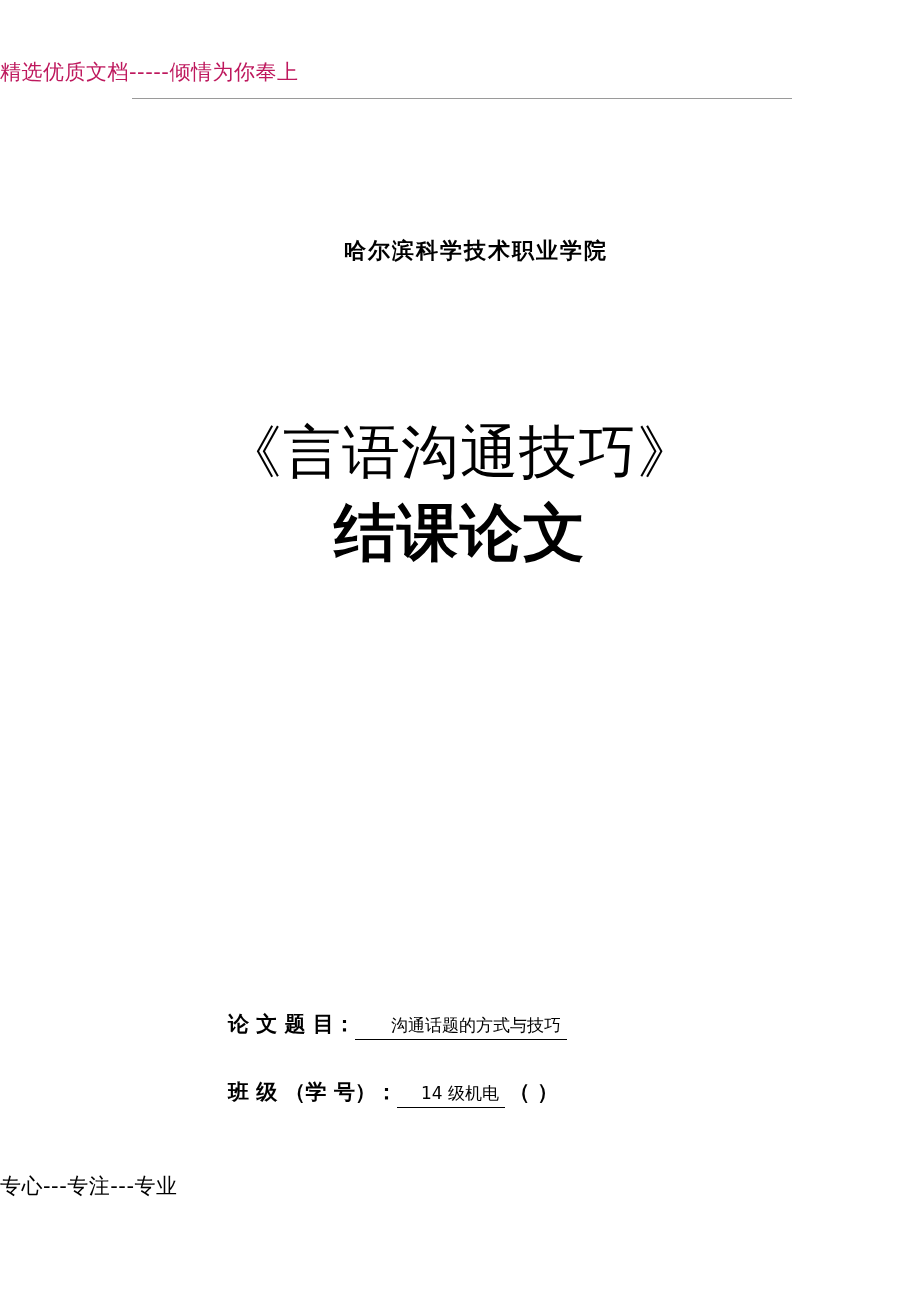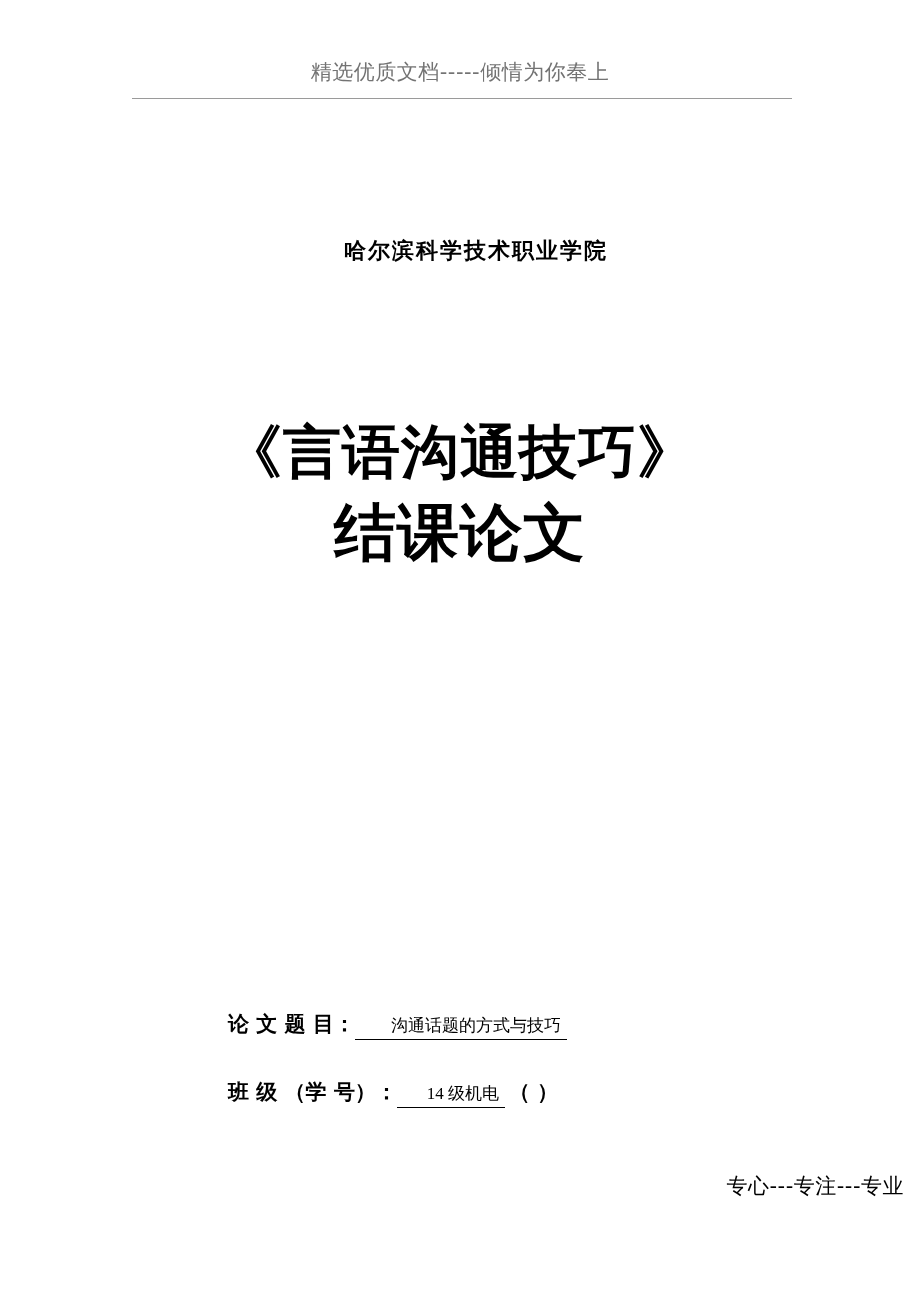--- a/index.html
+++ b/index.html
@@ -21,25 +21,24 @@
     height: 1302px;
     box-sizing: border-box;
   }
 
   
   .header-note {
     position: absolute;
     top: 58px;
     left: 0;
     width: 920px;
-    text-align: center;
     font-size: 21px;
     font-family: "DejaVu Sans", "Liberation Sans", sans-serif;
     letter-spacing: 0.5px;
-    color: #737373;
+    color: #be185d;
   }
   .header-rule {
     position: absolute;
     top: 98px;
     left: 132px;
     width: 660px;
     height: 1px;
     background: #9a9a9a;
   }
 
@@ -60,21 +59,21 @@
   
   .title-block {
     position: absolute;
     top: 415px;
     left: 0;
     width: 920px;
     text-align: center;
   }
   .title-line1 {
     font-size: 58px;
-    font-weight: bold;
+    font-weight: normal;
     font-family: "DejaVu Sans", "Liberation Sans", sans-serif;
     line-height: 74px;
     letter-spacing: 1px;
   }
   .title-line2 {
     font-size: 62px;
     font-weight: bold;
     font-family: "DejaVu Sans", "Liberation Sans", sans-serif;
     line-height: 72px;
     letter-spacing: 1px;
@@ -106,35 +105,35 @@
     border-bottom: 1px solid #000;
     text-align: right;
     font-size: 17px;
     font-weight: normal;
     font-family: "DejaVu Sans", "Liberation Sans", sans-serif;
     padding: 0 6px 2px 6px;
     letter-spacing: 0;
   }
   .fv-topic { min-width: 200px; }
   .fv-major { min-width: 130px; }
-  .fv-class { min-width: 96px; font-family: Liberation Serif, serif; }
+  .fv-class { min-width: 96px; }
   .field-tail {
     font-size: 21px;
     font-weight: bold;
     font-family: "DejaVu Sans", "Liberation Sans", sans-serif;
     margin-left: 4px;
   }
 
   
   .footer-slogan {
     position: absolute;
     top: 1172px;
     left: 0;
     width: 904px;
-    text-align: right;
+    text-align: left;
     font-size: 21px;
     font-family: "DejaVu Sans", "Liberation Sans", sans-serif;
     letter-spacing: 0.5px;
   }
 </style>
 </head>
 <body>
 
 <div class="page">
 

